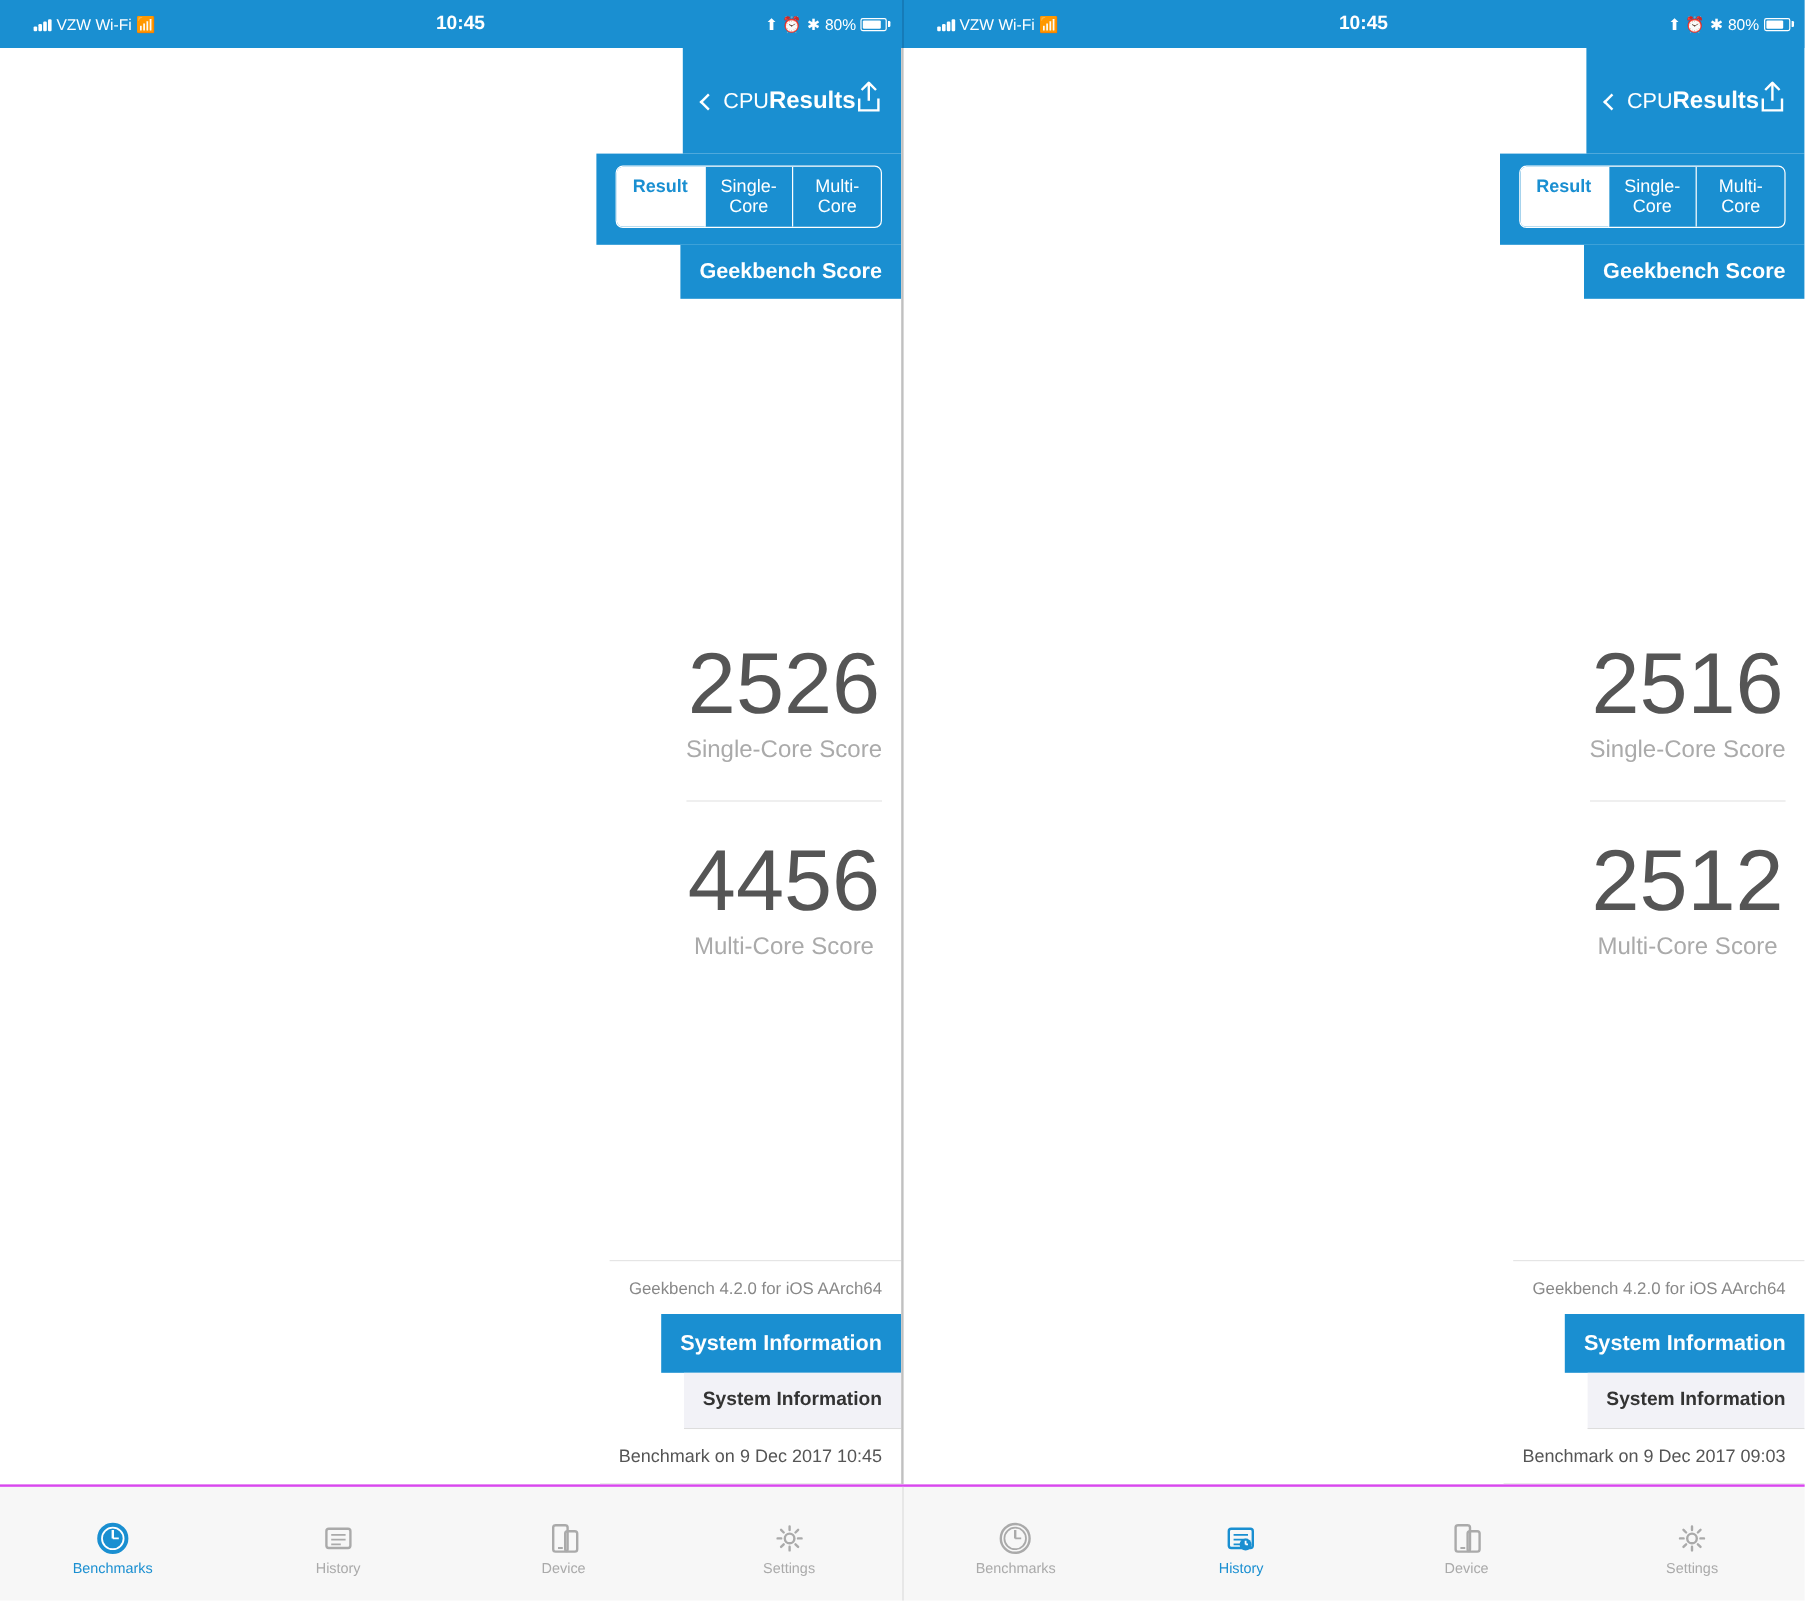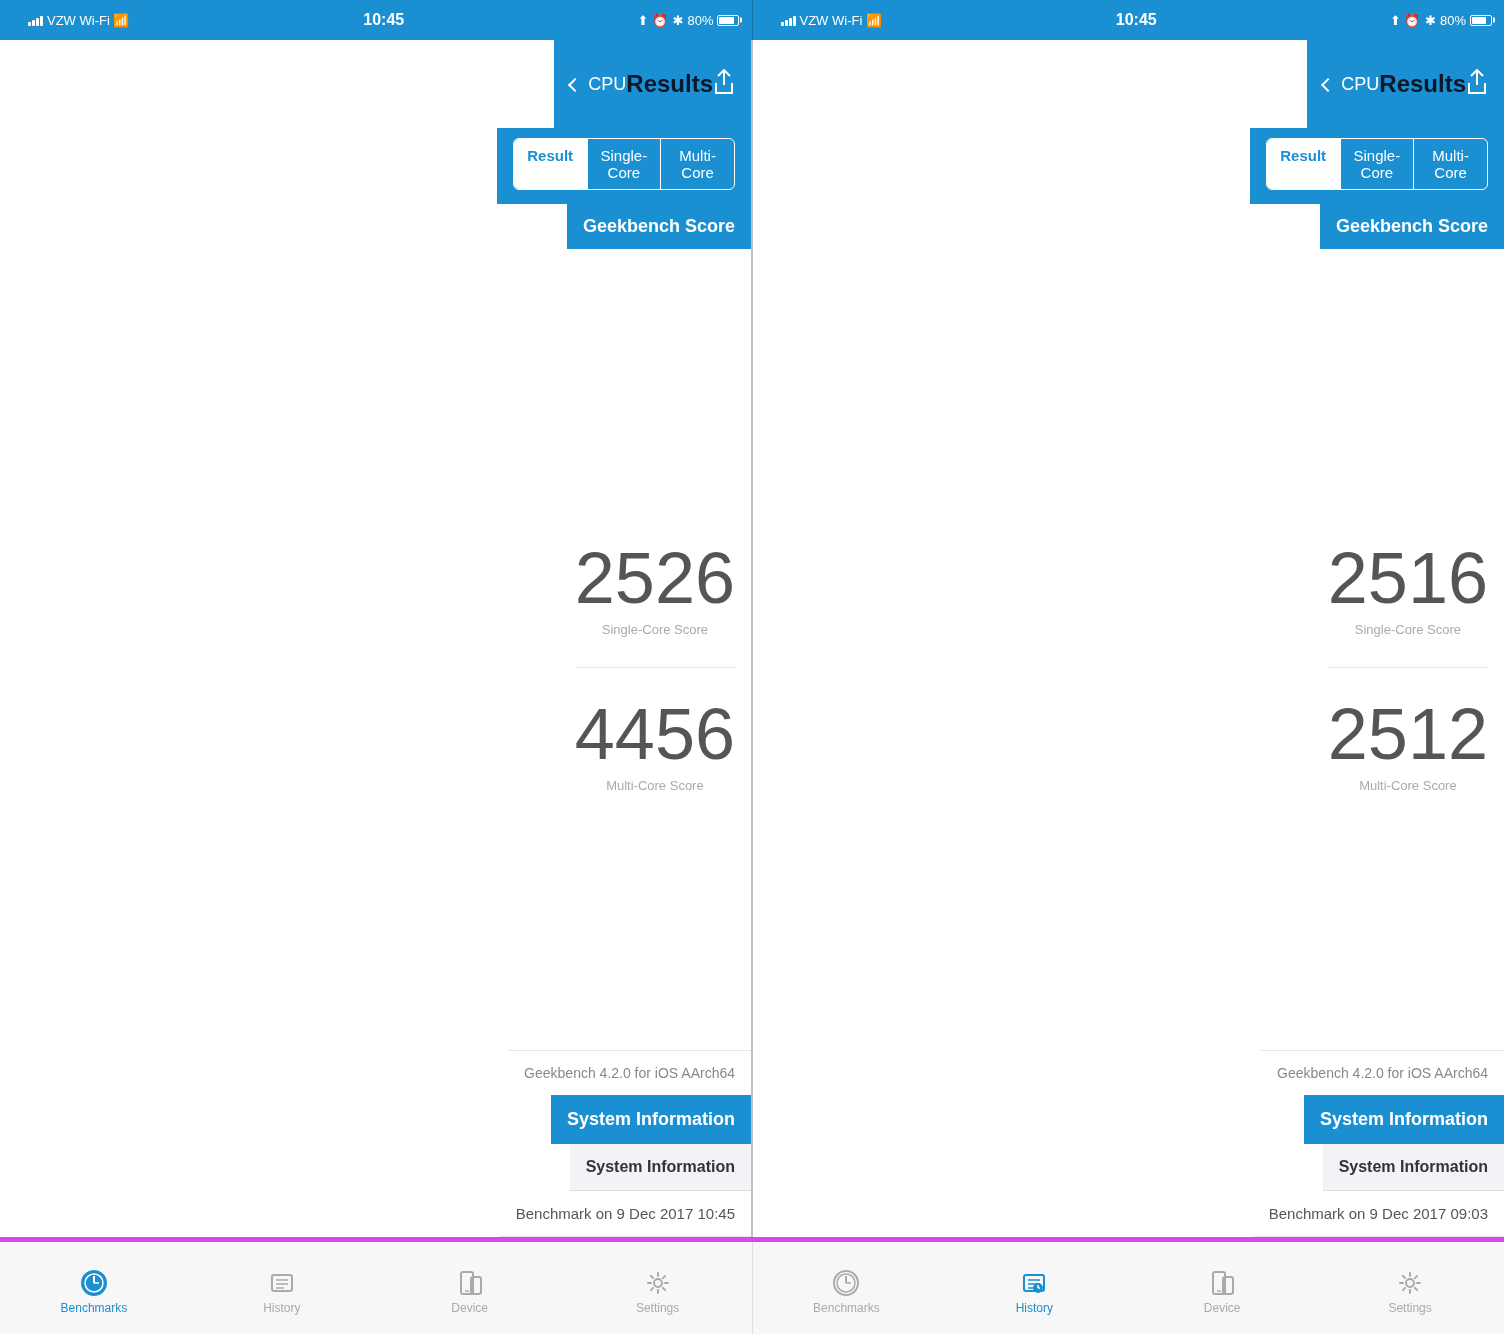--- a/index.html
+++ b/index.html
@@ -112,22 +112,22 @@
     }
     .nav-back {
       display: flex;
       align-items: center;
       color: white;
       font-size: 18px;
       gap: 4px;
       cursor: pointer;
     }
     .nav-title {
-      color: #0f172a;
-      font-size: 24px;
+      color: #ffffff;
+      font-size: 20px;
       font-weight: 700;
     }
     .nav-share {
       color: white;
       font-size: 20px;
       cursor: pointer;
     }
 
     
     .segment-tabs {
@@ -184,21 +184,21 @@
       text-align: center;
       padding: 30px 16px;
     }
     .score-value {
       font-size: 72px;
       font-weight: 300;
       color: #555;
       line-height: 1;
     }
     .score-label {
-      font-size: 13px;
+      font-size: 20px;
       color: #aaa;
       margin-top: 8px;
     }
 
     
     .score-divider {
       height: 1px;
       background: #e5e5e5;
       margin: 0 16px;
     }
@@ -234,21 +234,21 @@
       color: #555;
       border-bottom: 1px solid #e5e5e5;
     }
 
     
     .tab-bar {
       display: flex;
       width: 100%;
       height: 97px;
       background: #f7f7f7;
-      border-top: 5px solid #d946ef;
+      border-top: 2px solid #d946ef;
     }
     .tab-half {
       flex: 1;
       display: flex;
       border-right: 1px solid #ddd;
     }
     .tab-half:last-child {
       border-right: none;
     }
     .tab-item {

